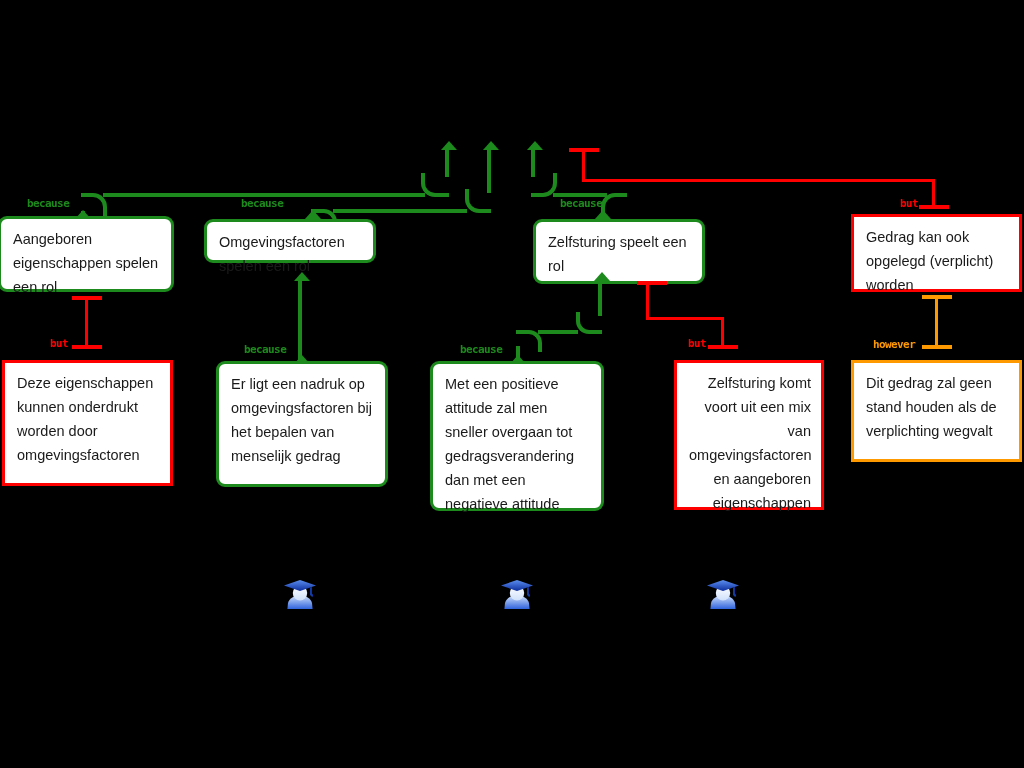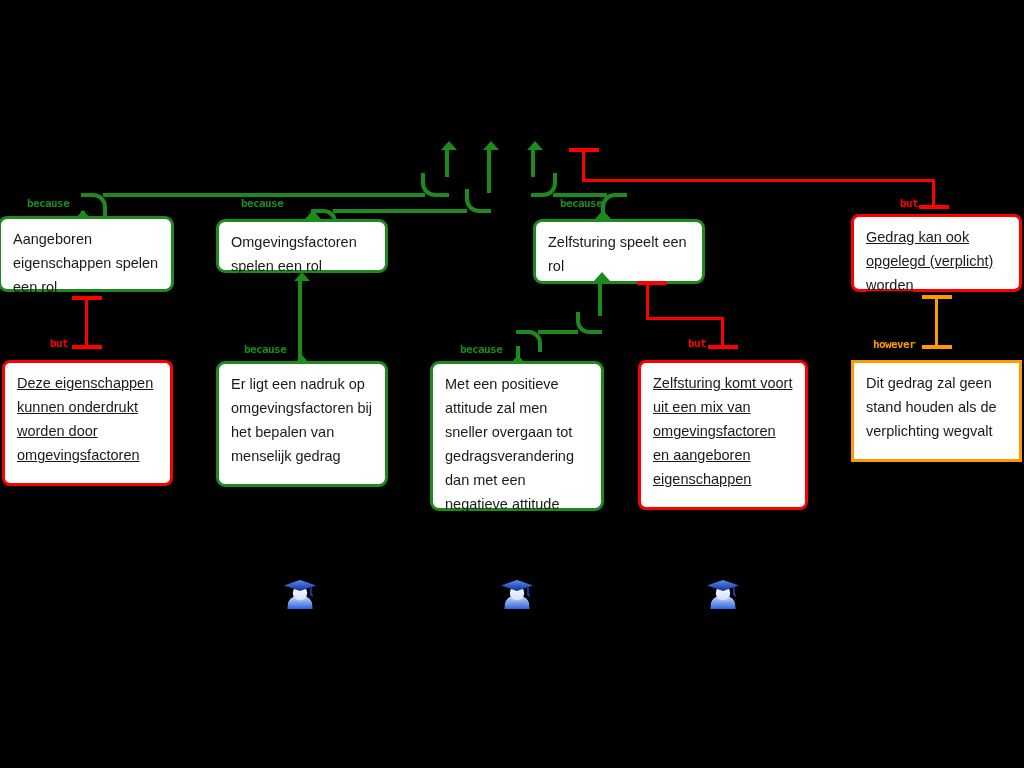--- a/index.html
+++ b/index.html
@@ -30,22 +30,21 @@
   .node.root {
     border: 2px solid #ffffff;
     border-radius: 9px;
   }
   .node.support {
     border: 3px solid #1d8a1d;
     border-radius: 9px;
   }
   .node.oppose {
     border: 3px solid #ff0000;
-    border-radius: 8px;
-    text-decoration: underline;
+    border-radius: 0;
   }
   .node.caveat {
     border: 3px solid #ff9900;
     border-radius: 0;
   }
   .vline, .hline {
     position: absolute;
     background: #1d8a1d;
   }
   .vline.red, .hline.red { background: #ff0000; }
@@ -135,21 +134,21 @@
   <div class="tbar" style="left:569px; top:148px; width:30px;"></div>
   <div class="vline red" style="left:582px; top:150px; width:3px; height:32px;"></div>
   <div class="hline red" style="left:582px; top:179px; width:353px; height:3px;"></div>
   <div class="vline red" style="left:932px; top:179px; width:3px; height:28px;"></div>
   <div class="tbar" style="left:919px; top:205px; width:30px;"></div>
   <div class="edge-label red" style="left:900px; top:198px;">but</div>
 
 
   <div class="node support" style="left:-2px; top:216px; width:176px; height:76px;">Aangeboren eigenschappen spelen een rol</div>
 
-  <div class="node support" style="left:216px; top:219px; width:172px; height:54px;">Omgevingsfactoren spelen een rol</div>
+  <div class="node support" style="left:204px; top:219px; width:172px; height:44px;">Omgevingsfactoren spelen een rol</div>
 
   <div class="node support" style="left:533px; top:219px; width:172px; height:65px;">Zelfsturing speelt een rol</div>
 
   <div class="node oppose" style="left:851px; top:214px; width:171px; height:78px;">Gedrag kan ook opgelegd (verplicht) worden</div>
 
   <div class="tbar" style="left:72px; top:296px; width:30px;"></div>
   <div class="vline red" style="left:85px; top:298px; width:3px; height:48px;"></div>
   <div class="tbar" style="left:72px; top:345px; width:30px;"></div>
   <div class="edge-label red" style="left:50px; top:338px;">but</div>
 
@@ -178,21 +177,21 @@
   <div class="vline orange" style="left:935px; top:297px; width:3px; height:50px;"></div>
   <div class="tbar orange" style="left:922px; top:345px; width:30px;"></div>
   <div class="edge-label orange" style="left:873px; top:339px;">however</div>
 
   <div class="node oppose" style="left:2px; top:360px; width:171px; height:126px;">Deze eigenschappen kunnen onderdrukt worden door omgevingsfactoren</div>
 
   <div class="node support" style="left:430px; top:361px; width:174px; height:150px;">Met een positieve attitude zal men sneller overgaan tot gedragsverandering dan met een negatieve attitude</div>
 
   <div class="node support" style="left:216px; top:361px; width:172px; height:126px;">Er ligt een nadruk op omgevingsfactoren bij het bepalen van menselijk gedrag</div>
 
-  <div class="node oppose" style="left:638px; top:360px; width:170px; height:150px;">Zelfsturing komt voort uit een mix van omgevingsfactoren en aangeboren eigenschappen</div>
+  <div class="node oppose" style="left:674px; top:360px; width:150px; height:150px;text-align:right;">Zelfsturing komt voort uit een mix van omgevingsfactoren en aangeboren eigenschappen</div>
 
   <div class="node caveat" style="left:851px; top:360px; width:171px; height:102px;">Dit gedrag zal geen stand houden als de verplichting wegvalt</div>
 
   <div class="avatar" style="left:281px; top:576px;">
     <svg viewBox="0 0 38 38" width="38" height="38" aria-hidden="true">
       <defs>
         <linearGradient id="gcap" x1="0" y1="0" x2="0" y2="1">
           <stop offset="0%" stop-color="#5b8ef0"></stop>
           <stop offset="100%" stop-color="#0d2f9e"></stop>
         </linearGradient>

